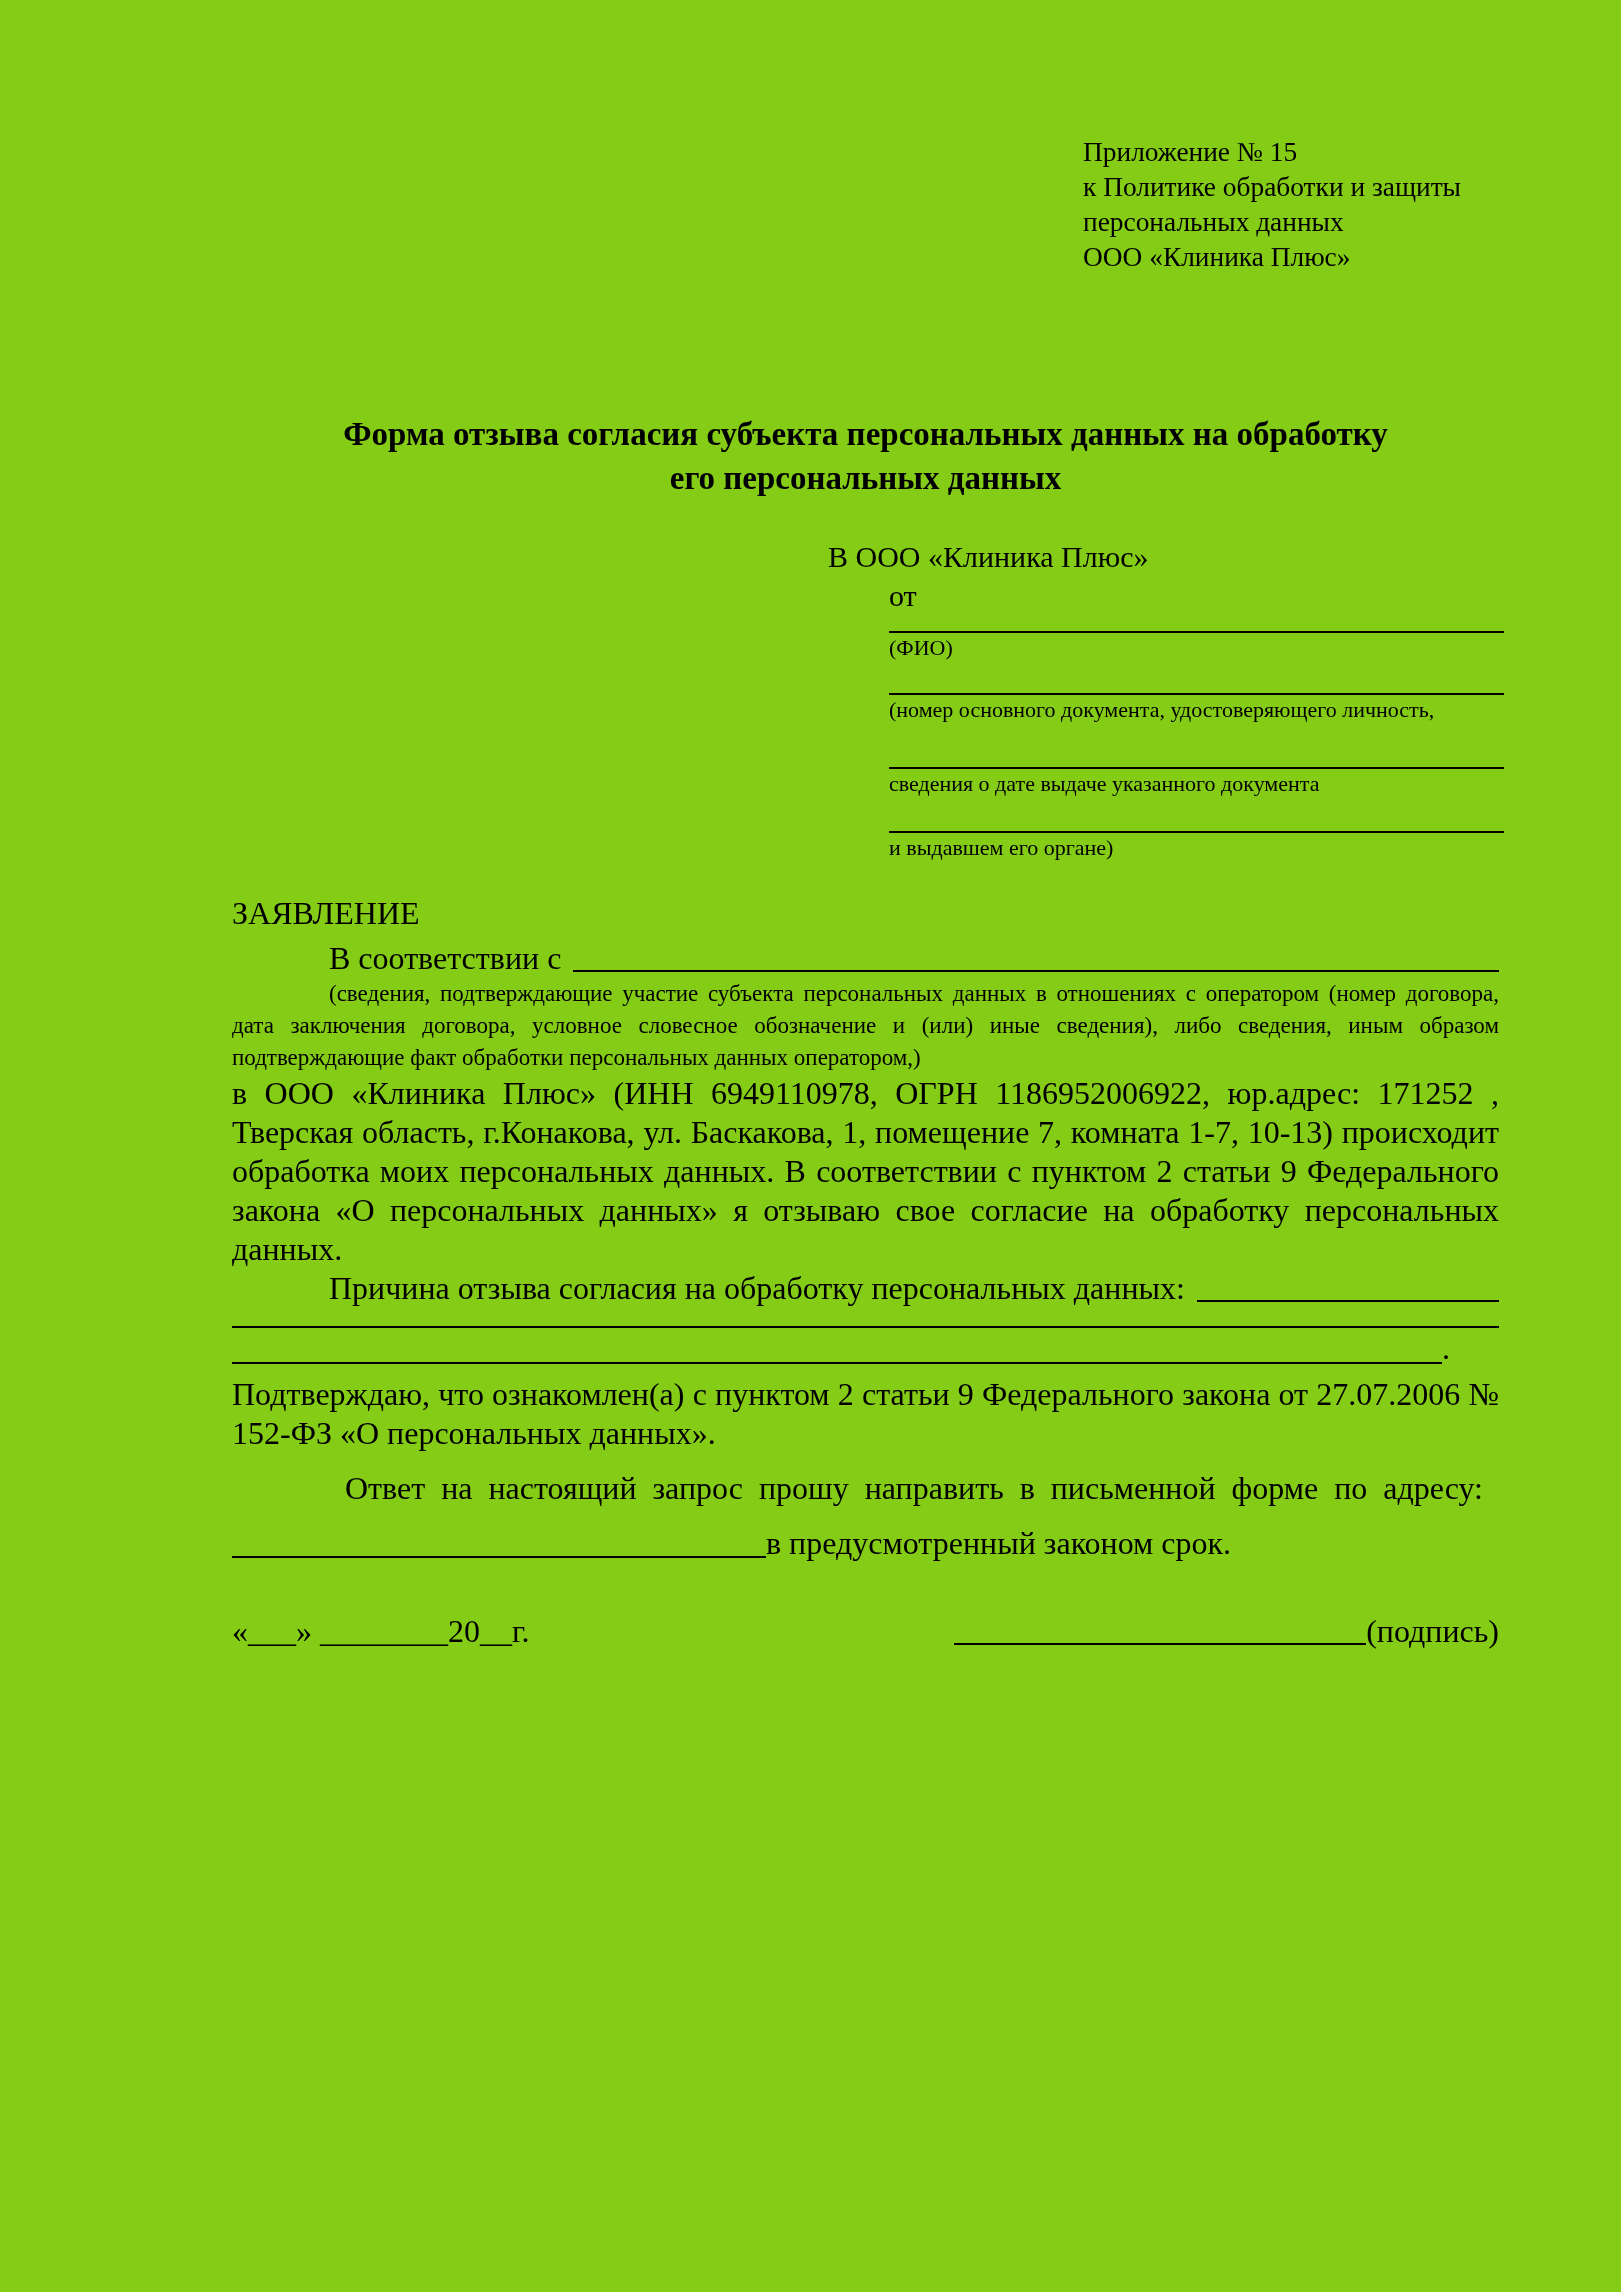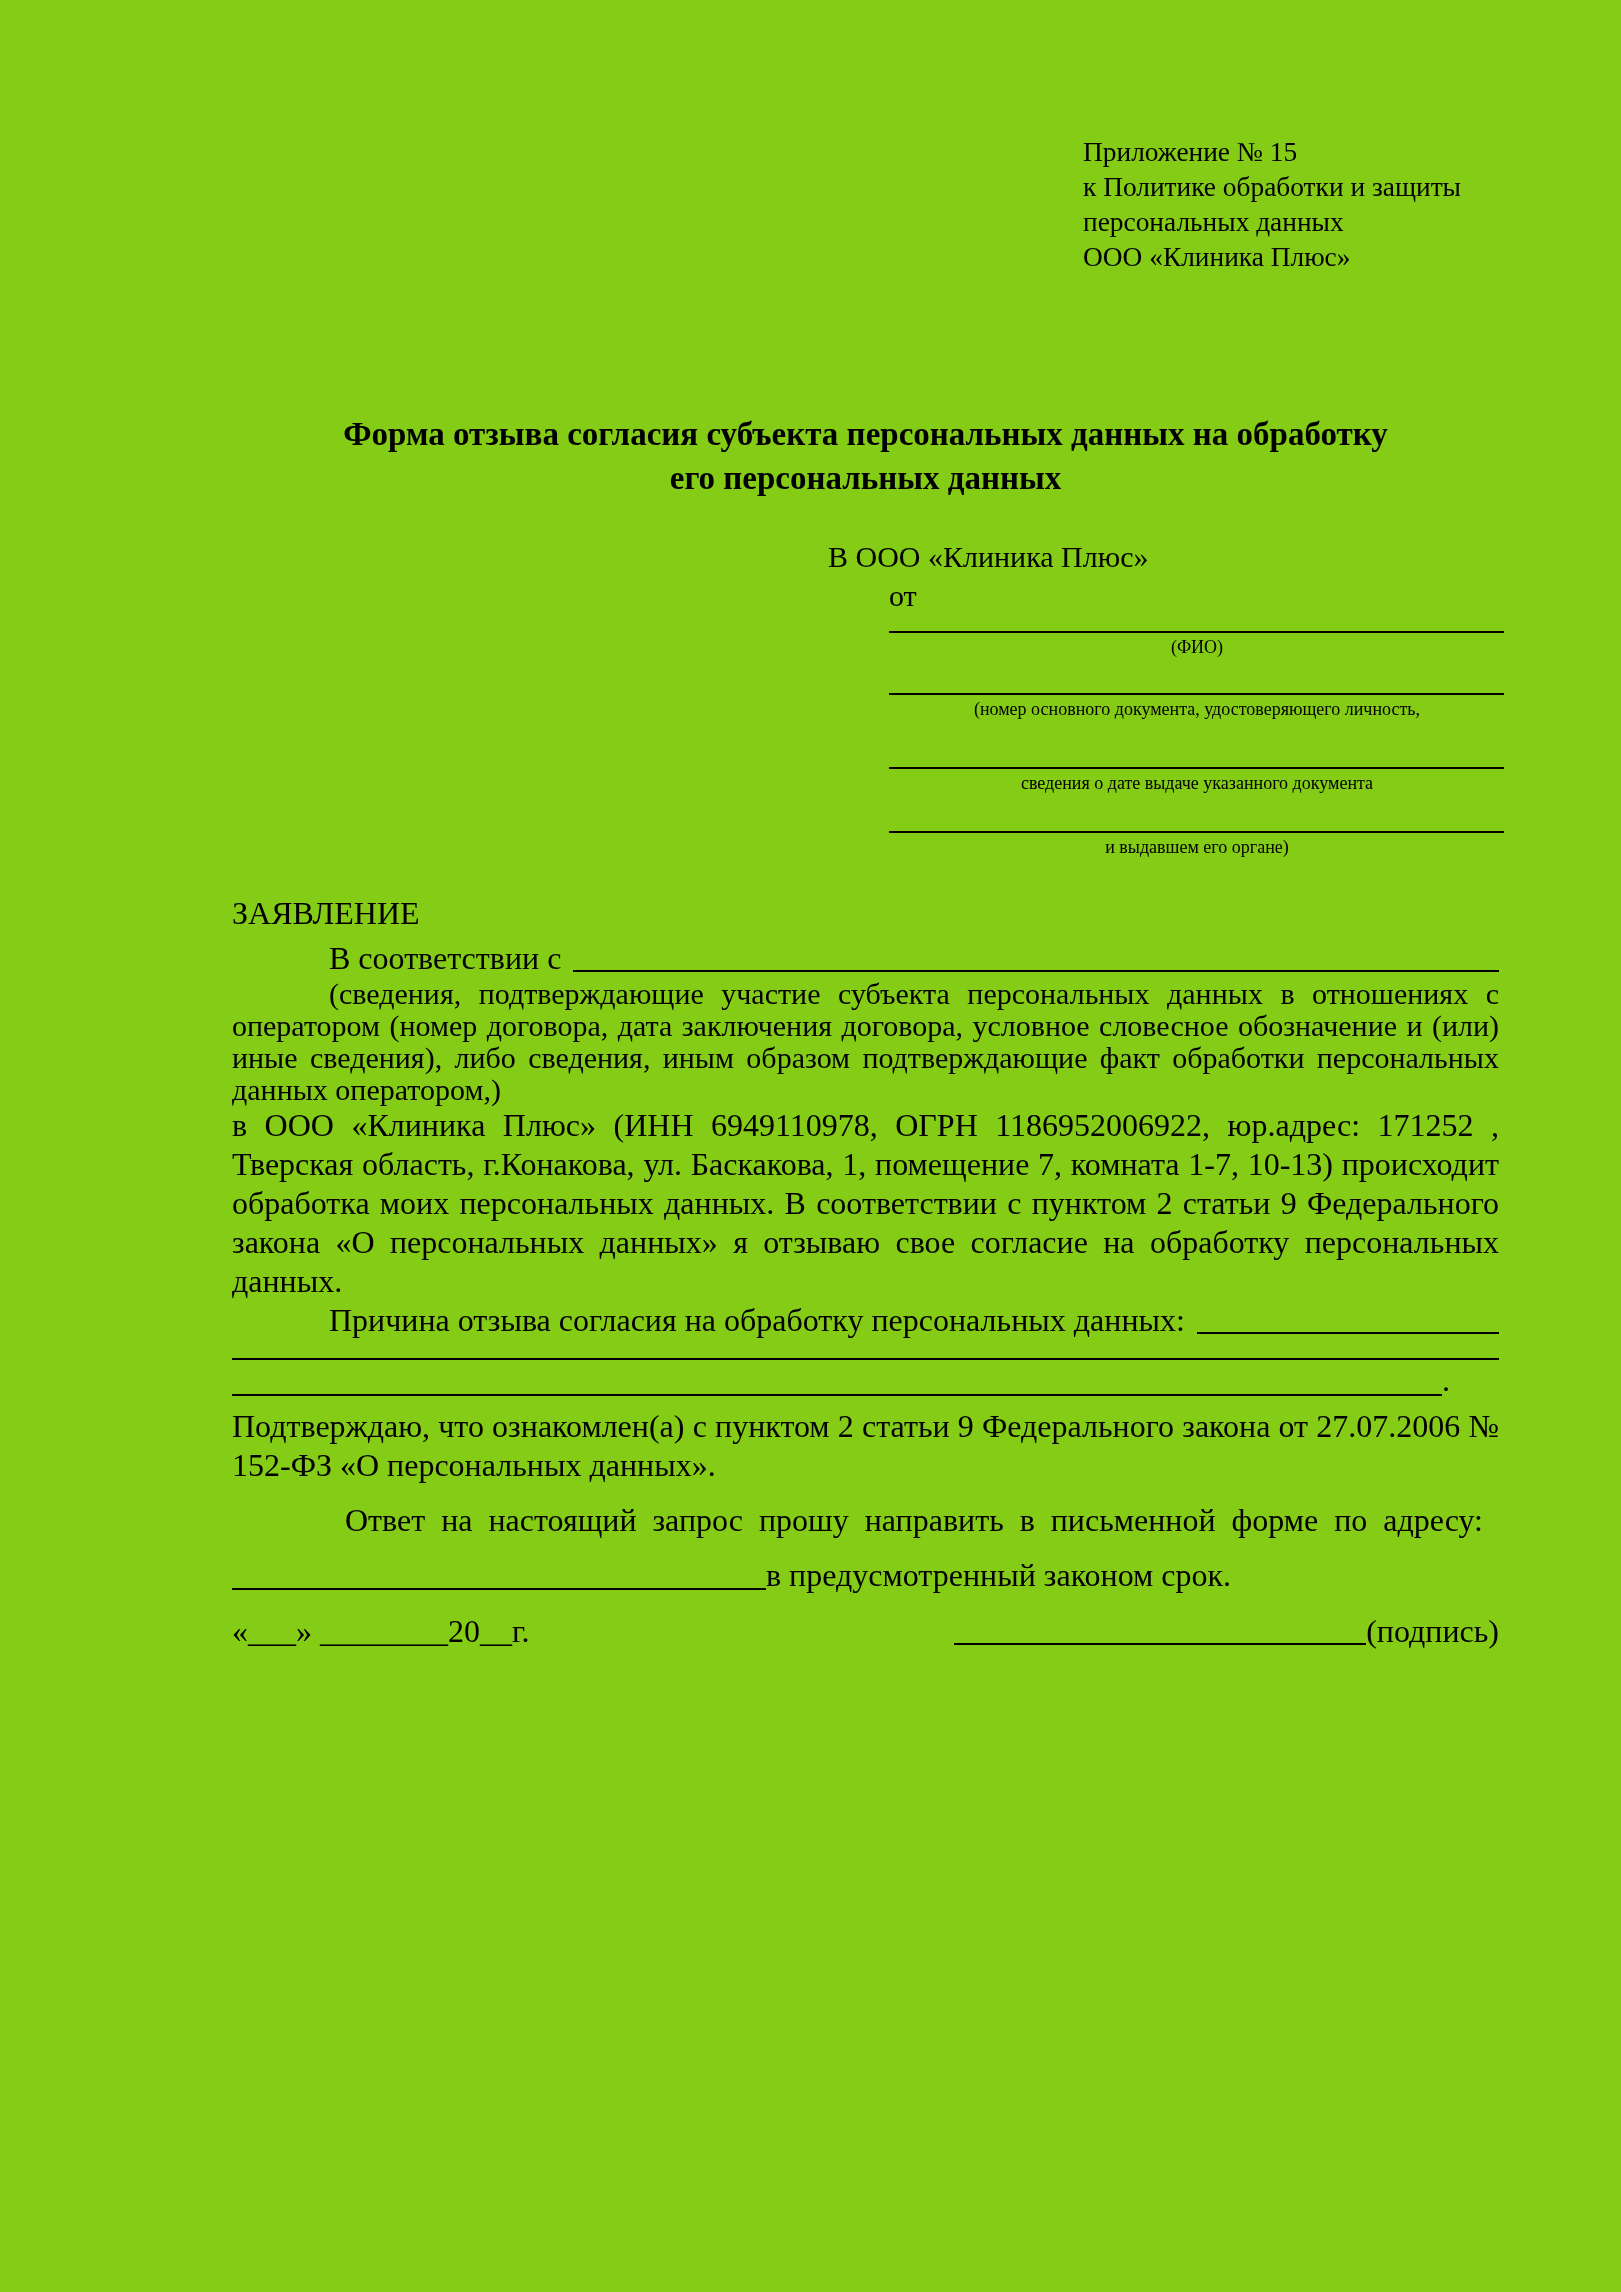--- a/index.html
+++ b/index.html
@@ -32,22 +32,22 @@
   .write-line {
     margin-left:61px; height:0;
     border-bottom:2px solid #000;
   }
   .wl-1 { margin-top:15.7px; }
   .wl-2 { margin-top:31px; }
   .wl-3 { margin-top:43px; }
   .wl-4 { margin-top:33px; }
   .field-caption {
     margin-left:61px; width:616px;
-    text-align:center;
-    font-size:18px; line-height:29px;
+    text-align:left;
+    font-size:22px; line-height:29px;
   }
   
   .statement-heading {
     position:absolute; left:232px; top:894px; width:1267px;
     text-align:left; font-size:32px; line-height:39px;
   }
   
   .body-flow {
     position:absolute; left:232px; top:939px; width:1267px;
     font-size:32px; line-height:39px;
@@ -55,21 +55,21 @@
   .intro-row { display:flex; padding-left:97px; }
   .intro-row .lbl { white-space:nowrap; }
   .fill-line {
     flex:1 1 auto;
     border-bottom:2px solid #000;
     margin-bottom:5.9px; margin-left:11.8px;
     align-self:stretch;
   }
   .footnote {
     margin:0; text-indent:97px;
-    font-size:30px; line-height:32px;
+    font-size:23px; line-height:32px;
     text-align:justify;
   }
   .para { margin:0; text-align:justify; }
   .reason-row { display:flex; padding-left:97px; }
   .reason-row .lbl { white-space:nowrap; }
   .blank-1 { height:17.6px; border-bottom:2px solid #000; }
   .blank-2-row { display:flex; align-items:flex-end; margin-top:2px; }
   .blank-2 { width:1210px; height:32px; border-bottom:2px solid #000; }
   .blank-period { line-height:32px; }
   .confirm { margin-top:11.8px; }

